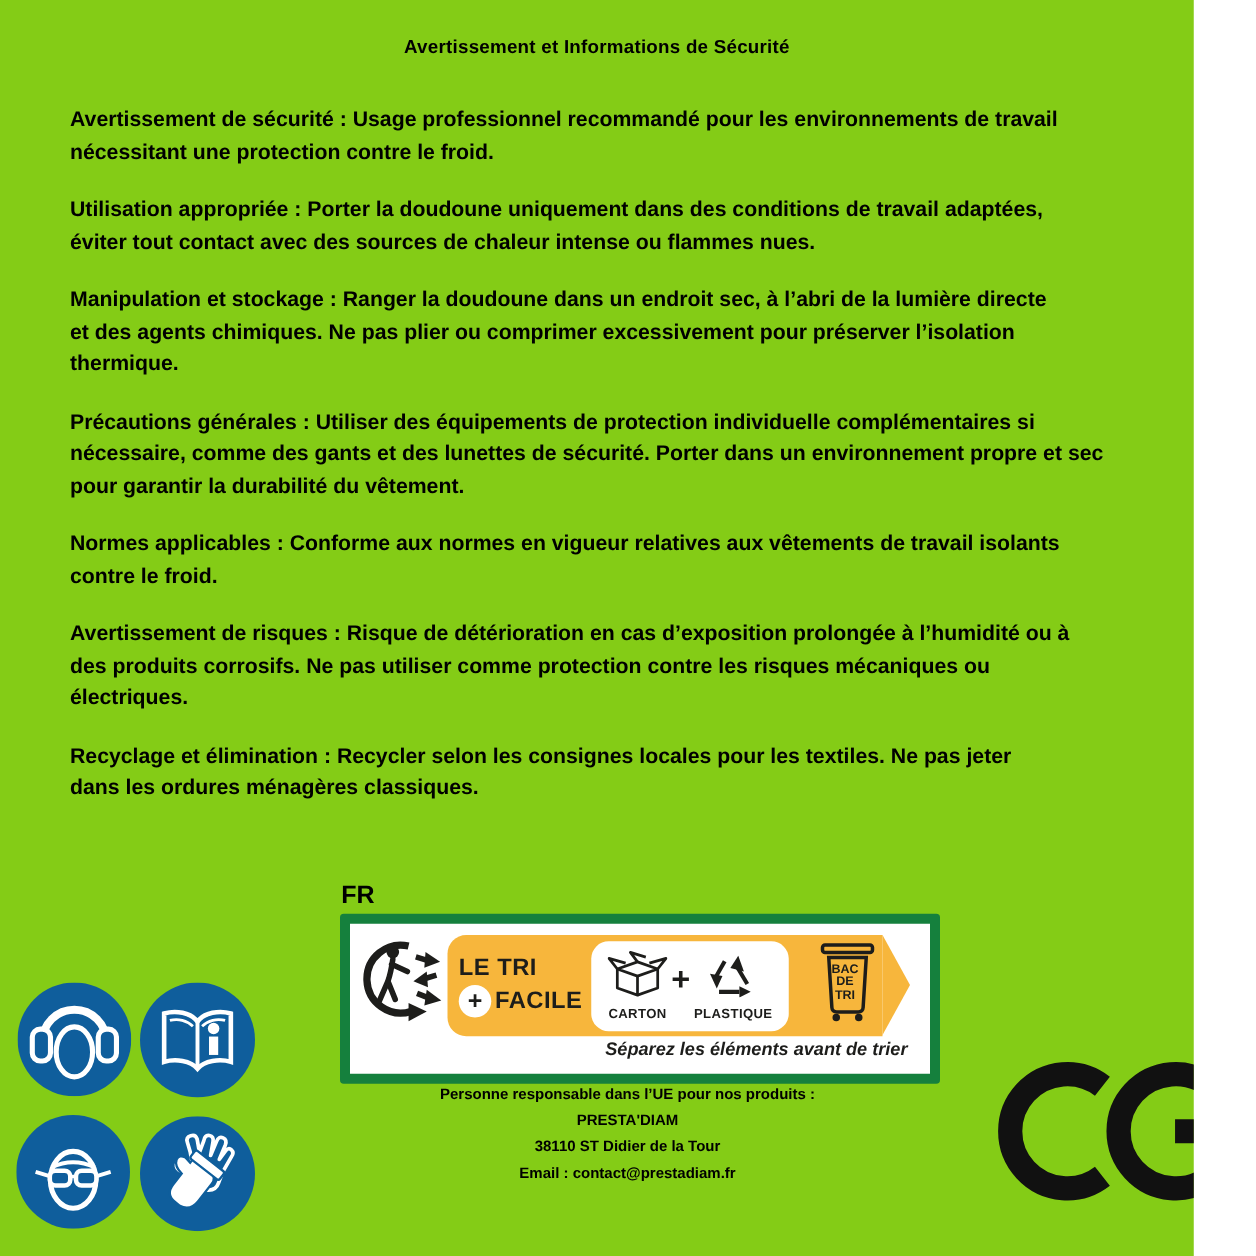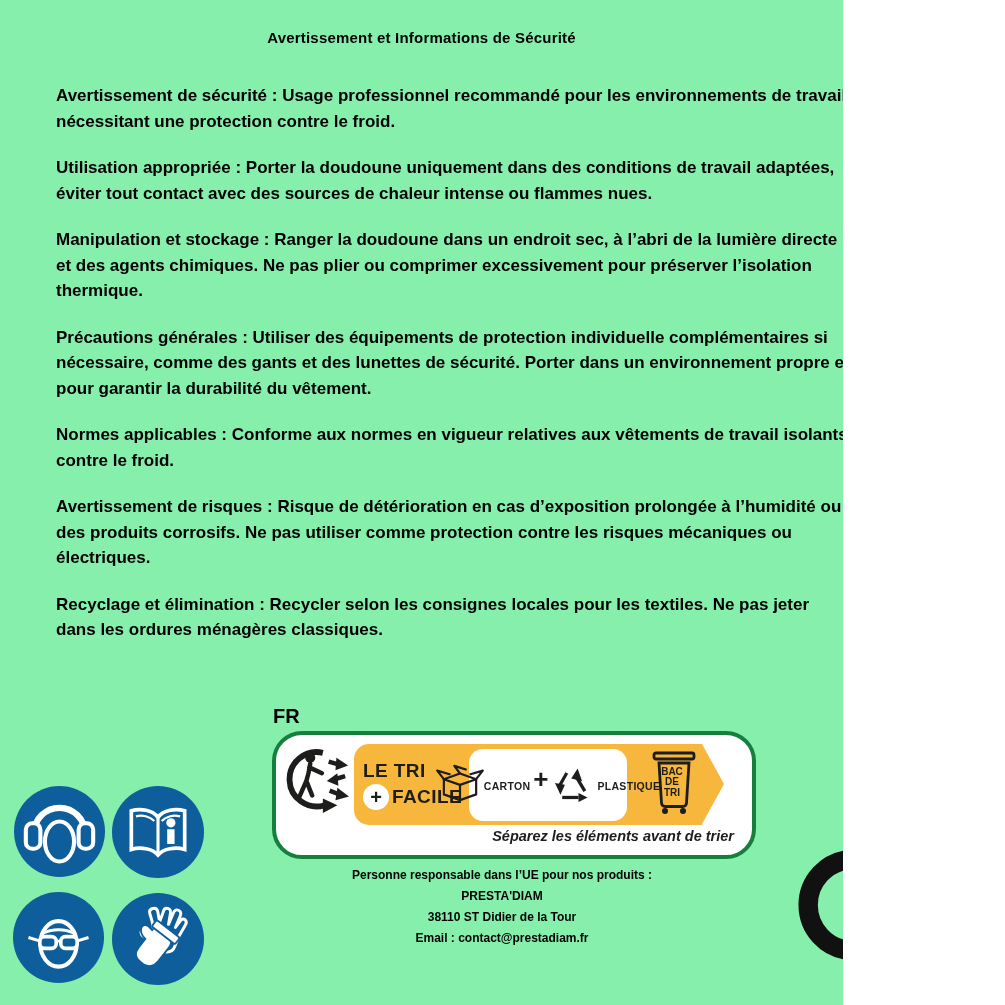--- a/index.html
+++ b/index.html
@@ -1,45 +1,45 @@
 <!DOCTYPE html>
 <html><head>
 <meta charset="utf-8">
 <style>
   html,body{margin:0;padding:0;background:#fff;}
-  .page{position:relative;width:843px;height:1005px;background:#86efac;overflow:hidden;
+  .page{position:relative;width:955px;height:1005px;background:#84cc16;overflow:hidden;
         font-family:"Liberation Sans", sans-serif;color:#000;}
 
   .title{position:absolute;top:29px;left:0;width:100%;text-align:center;
          font-size:15px;font-weight:bold;letter-spacing:.2px;}
 
   .paragraphs{position:absolute;left:56px;top:83px;width:928px;
               font-size:17px;line-height:25.5px;font-weight:bold;}
   .paragraphs p{margin:0 0 21px 0;white-space:pre-line;}
 
   
   .fr-label{position:absolute;left:273px;top:705px;font-size:20px;font-weight:bold;}
   .infotri-box{position:absolute;left:272px;top:731px;width:464px;height:120px;
-               background:#fff;border:4px solid #15803d;border-radius:30px;padding-left:12px;}
+               background:#fff;border:8px solid #15803d;border-radius:3px;}
   .triman{position:absolute;left:10px;top:9px;}
   .ribbon{position:absolute;left:78px;top:9px;width:348px;height:81px;
           background:#F7B63C;border-radius:15px 0 0 15px;
           display:flex;align-items:center;}
   .ribbon::after{content:"";position:absolute;left:100%;top:0;
           border-top:40.5px solid transparent;border-bottom:40.5px solid transparent;
           border-left:22px solid #F7B63C;}
   .tri-text{padding-left:9px;width:104px;flex:0 0 auto;color:#1D1D1B;}
   .tri-line1{font-size:19px;font-weight:bold;letter-spacing:.4px;}
   .tri-line2{display:flex;align-items:center;gap:3px;margin-top:2px;}
   .plus-badge{width:26px;height:26px;border-radius:50%;background:#fff;color:#1D1D1B;
               font-size:20px;font-weight:bold;line-height:26px;text-align:center;flex:0 0 auto;}
   .facile{font-size:19px;font-weight:bold;letter-spacing:.4px;}
   .cartouche{background:#fff;border-radius:14px;height:72px;width:158px;flex:0 0 auto;
              display:flex;align-items:center;justify-content:center;gap:3px;margin-left:2px;}
-  .mat{display:flex;flex-direction:row;align-items:center;}
+  .mat{display:flex;flex-direction:column;align-items:center;}
   .mat-label{font-size:10.5px;font-weight:bold;letter-spacing:.3px;color:#1D1D1B;margin-top:2px;}
   .mat-plus{font-size:26px;font-weight:bold;color:#1D1D1B;margin-top:-10px;}
   .bin-wrap{position:relative;margin-left:auto;margin-right:4px;width:52px;height:74px;
             display:flex;align-items:center;justify-content:flex-end;}
   .bin-text{position:absolute;left:0;top:19px;width:100%;text-align:center;
             font-size:10px;font-weight:bold;line-height:10.5px;color:#1D1D1B;white-space:pre-line;}
   .tagline{position:absolute;right:18px;top:93px;font-style:italic;font-weight:bold;
            font-size:14.5px;color:#1D1D1B;}
 
   

